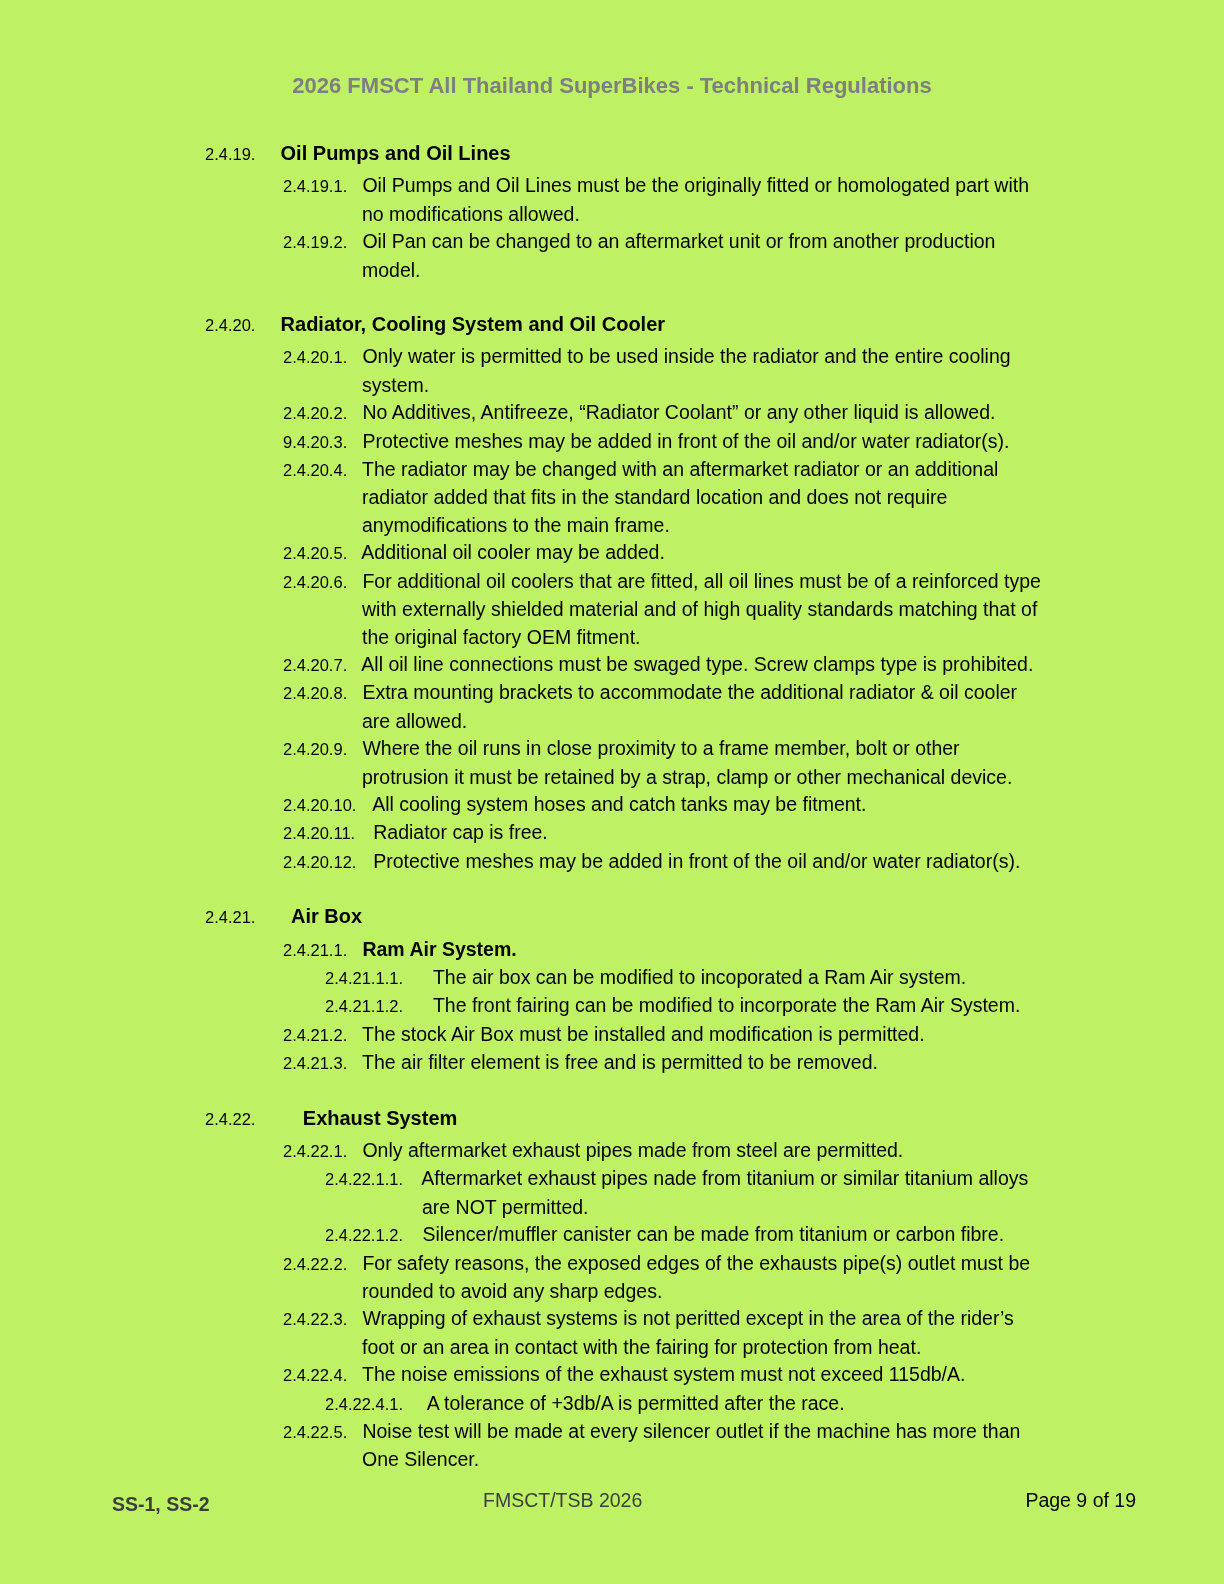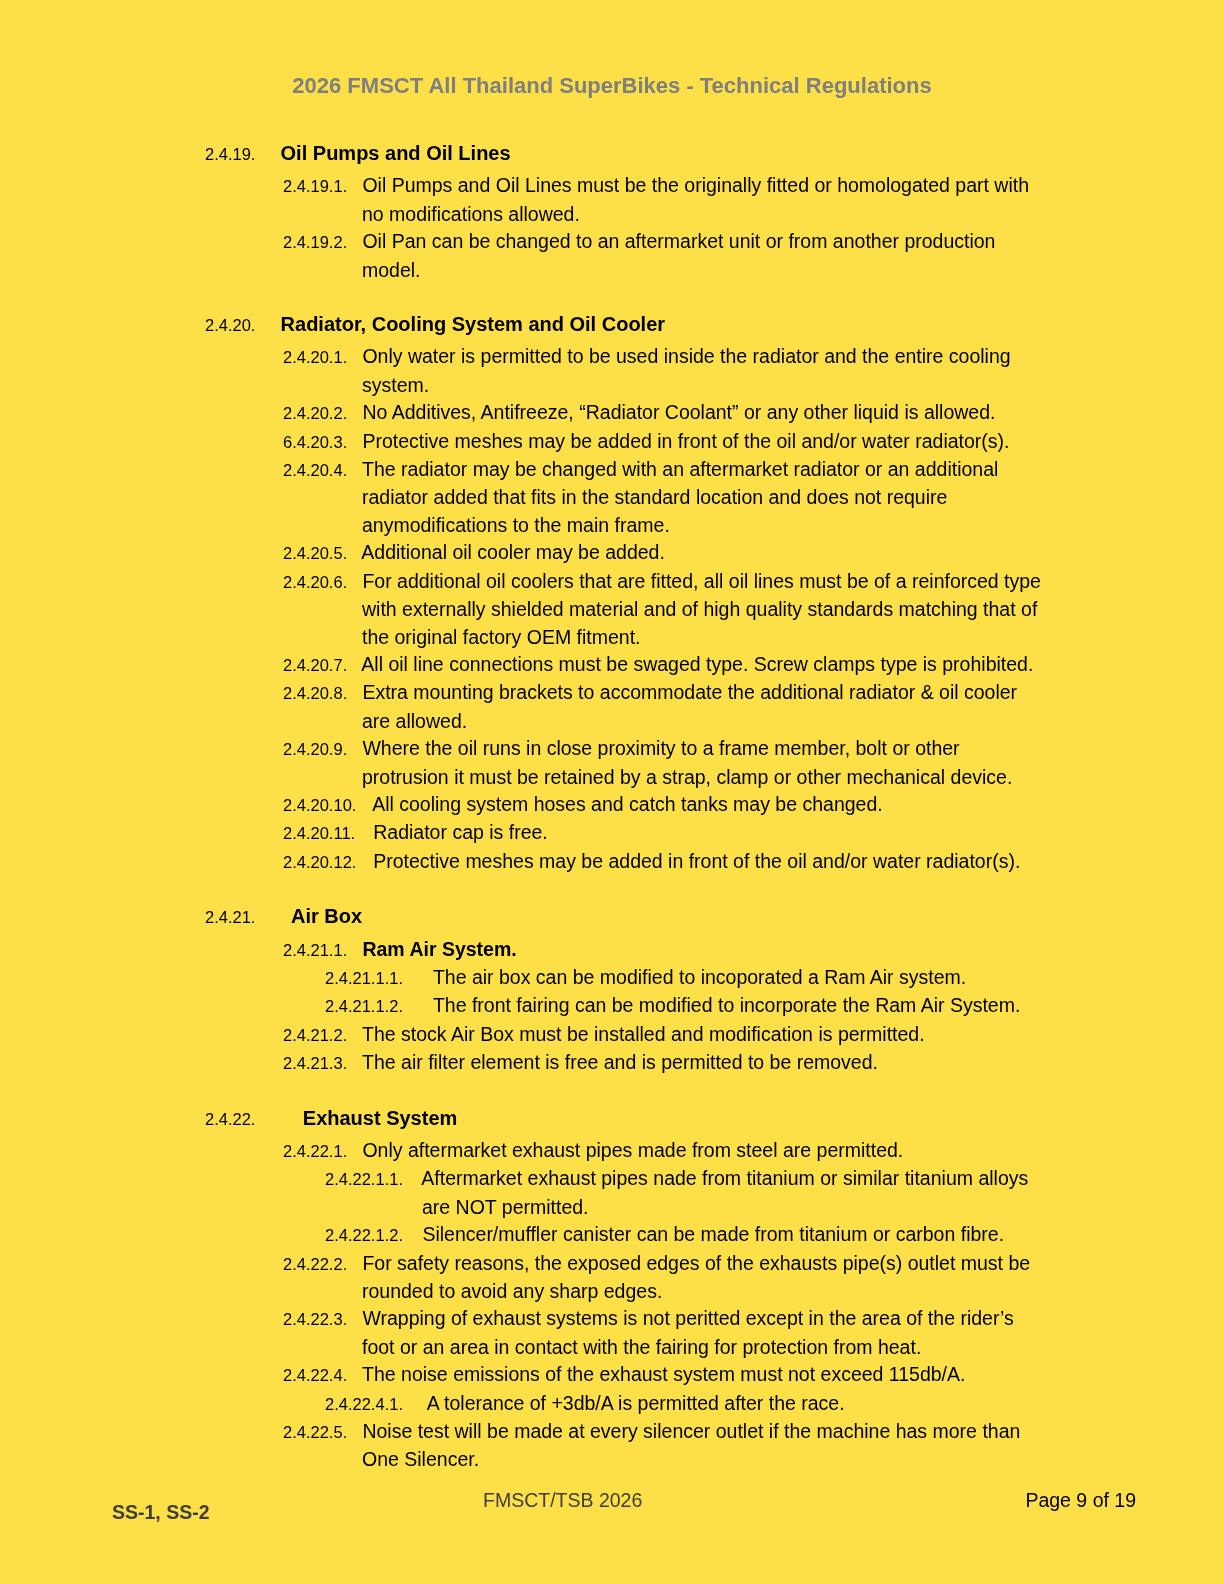--- a/index.html
+++ b/index.html
@@ -1,20 +1,20 @@
 <!DOCTYPE html>
 <html><head>
 <meta charset="utf-8">
 <style>
   html, body { margin: 0; padding: 0; background: #ffffff; }
   .page {
     position: relative;
     width: 1224px;
     height: 1584px;
-    background: #fde047;
+    background: #bef264;
     overflow: hidden;
     font-family: "Liberation Sans", sans-serif;
     color: #000000;
   }
   .doc-title {
     padding-top: 73px;
     text-align: center;
     font-size: 22px;
     line-height: 26px;
     font-weight: bold;
@@ -66,21 +66,21 @@
     position: absolute;
     top: 1488px;
     left: 0;
     width: 100%;
     font-size: 19.5px;
     line-height: 24px;
   }
   .f-left {
     position: absolute;
     left: 112px;
-    top: 12px;
+    top: 4px;
     font-weight: bold;
     color: #3d3d3d;
   }
   .f-center {
     position: absolute;
     left: 483px;
     top: 0;
     font-weight: normal;
     color: #3d3d3d;
   }
@@ -104,34 +104,34 @@
         <div class="item lvl2"><span class="num">2.4.19.1.</span> <span class="txt">Oil Pumps and Oil Lines must be the originally fitted or homologated part with
 no modifications allowed.</span></div>
         <div class="item lvl2"><span class="num">2.4.19.2.</span> <span class="txt">Oil Pan can be changed to an aftermarket unit or from another production
 model.</span></div>
       </div>
       <div class="section">
         <div class="sec-head"><span class="sec-num">2.4.20.</span> <span>Radiator, Cooling System and Oil Cooler</span></div>
         <div class="item lvl2"><span class="num">2.4.20.1.</span> <span class="txt">Only water is permitted to be used inside the radiator and the entire cooling
 system.</span></div>
         <div class="item lvl2"><span class="num">2.4.20.2.</span> <span class="txt">No Additives, Antifreeze, “Radiator Coolant” or any other liquid is allowed.</span></div>
-        <div class="item lvl2"><span class="num">6.4.20.3.</span> <span class="txt">Protective meshes may be added in front of the oil and/or water radiator(s).</span></div>
+        <div class="item lvl2"><span class="num">9.4.20.3.</span> <span class="txt">Protective meshes may be added in front of the oil and/or water radiator(s).</span></div>
         <div class="item lvl2"><span class="num">2.4.20.4.</span> <span class="txt">The radiator may be changed with an aftermarket radiator or an additional
 radiator added that fits in the standard location and does not require
 anymodifications to the main frame.</span></div>
         <div class="item lvl2"><span class="num">2.4.20.5.</span> <span class="txt">Additional oil cooler may be added.</span></div>
         <div class="item lvl2"><span class="num">2.4.20.6.</span> <span class="txt">For additional oil coolers that are fitted, all oil lines must be of a reinforced type
 with externally shielded material and of high quality standards matching that of
 the original factory OEM fitment.</span></div>
         <div class="item lvl2"><span class="num">2.4.20.7.</span> <span class="txt">All oil line connections must be swaged type. Screw clamps type is prohibited.</span></div>
         <div class="item lvl2"><span class="num">2.4.20.8.</span> <span class="txt">Extra mounting brackets to accommodate the additional radiator &amp; oil cooler
 are allowed.</span></div>
         <div class="item lvl2"><span class="num">2.4.20.9.</span> <span class="txt">Where the oil runs in close proximity to a frame member, bolt or other
 protrusion it must be retained by a strap, clamp or other mechanical device.</span></div>
-        <div class="item lvl2"><span class="num">2.4.20.10.</span> <span class="txt">  All cooling system hoses and catch tanks may be changed.</span></div>
+        <div class="item lvl2"><span class="num">2.4.20.10.</span> <span class="txt">  All cooling system hoses and catch tanks may be fitment.</span></div>
         <div class="item lvl2"><span class="num">2.4.20.11.</span> <span class="txt">  Radiator cap is free.</span></div>
         <div class="item lvl2"><span class="num">2.4.20.12.</span> <span class="txt">  Protective meshes may be added in front of the oil and/or water radiator(s).</span></div>
       </div>
       <div class="section">
         <div class="sec-head"><span class="sec-num">2.4.21.</span> <span>  Air Box</span></div>
         <div class="item lvl2"><span class="num">2.4.21.1.</span> <span class="txt b">Ram Air System.</span></div>
         <div class="item lvl3"><span class="num">2.4.21.1.1.</span> <span class="txt">  The air box can be modified to incoporated a Ram Air system.</span></div>
         <div class="item lvl3"><span class="num">2.4.21.1.2.</span> <span class="txt">  The front fairing can be modified to incorporate the Ram Air System.</span></div>
         <div class="item lvl2"><span class="num">2.4.21.2.</span> <span class="txt">The stock Air Box must be installed and modification is permitted.</span></div>
         <div class="item lvl2"><span class="num">2.4.21.3.</span> <span class="txt">The air filter element is free and is permitted to be removed.</span></div>

